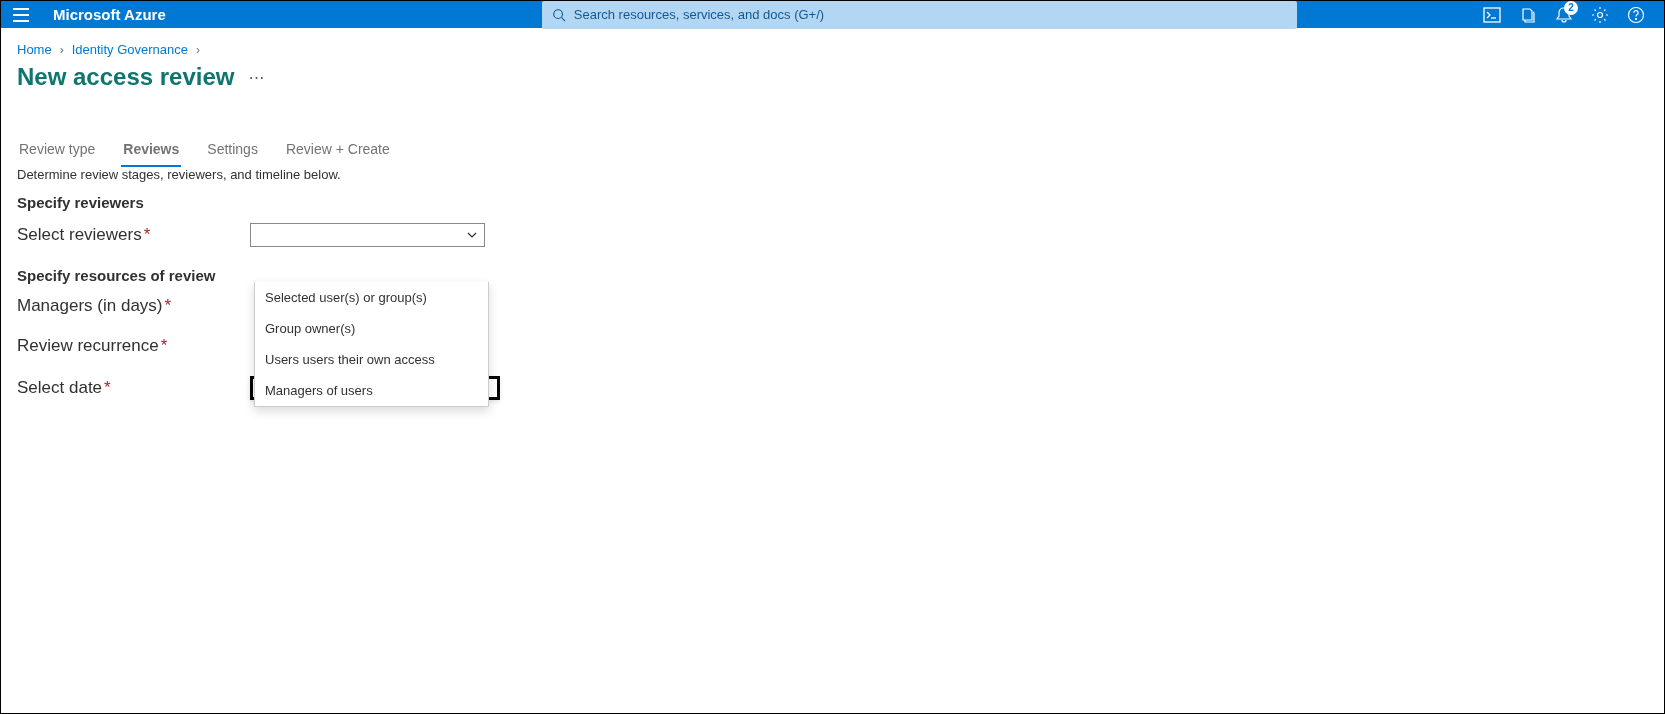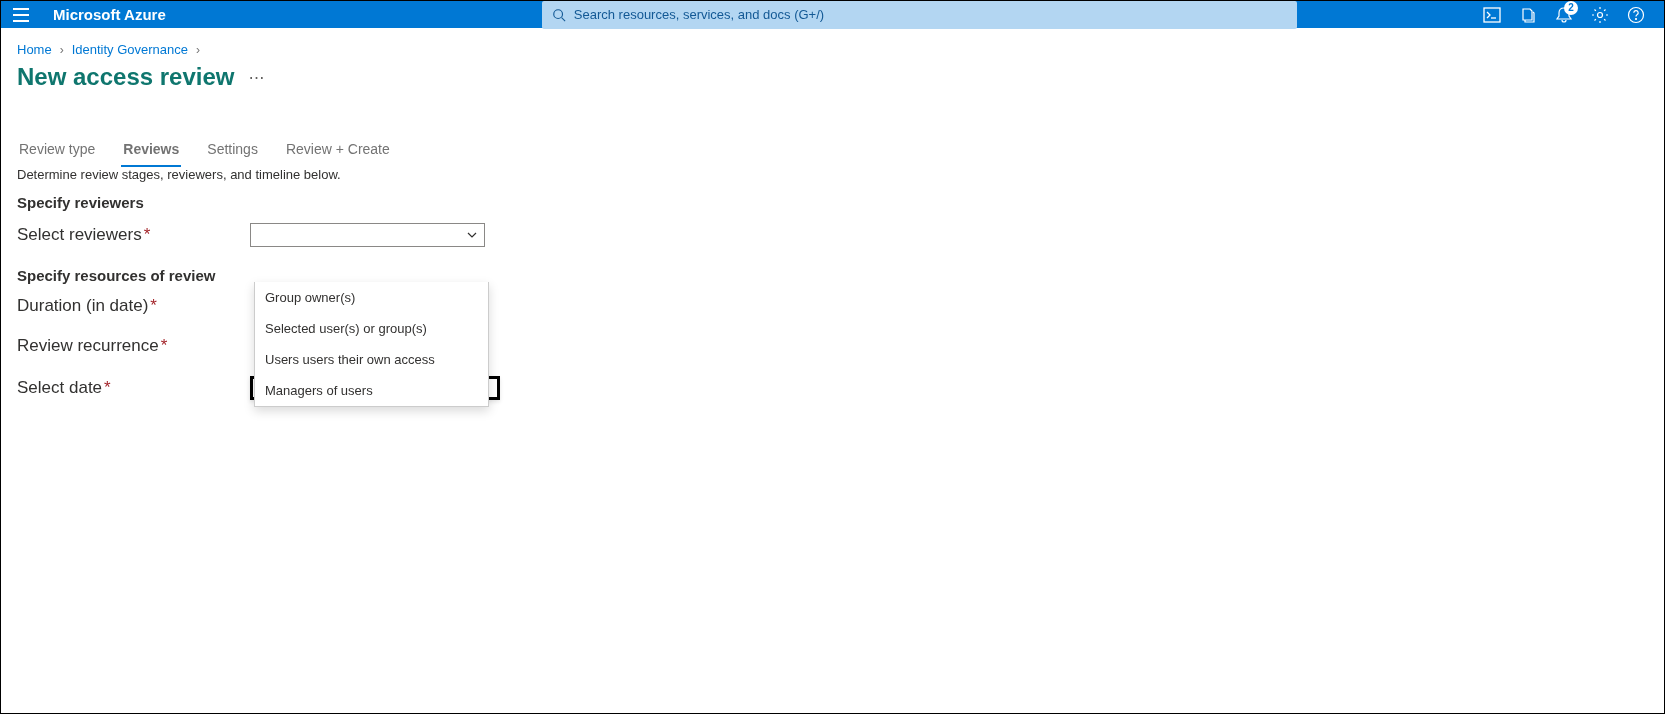--- a/index.html
+++ b/index.html
@@ -145,21 +145,21 @@
         <svg width="12" height="12" viewBox="0 0 12 12">
             <polyline points="2,4 6,8 10,4" stroke="#323130" stroke-width="1.2" fill="none"></polyline>
           </svg>
       </span>
     </div>
   </div>
 
   <div class="section-title">Specify resources of review</div>
 
   <div class="form-row">
-    <div class="form-label"><span>Duration (in date)</span><span class="req">*</span></div>
+    <div class="form-label"><span>Managers (in days)</span><span class="req">*</span></div>
   </div>
 
   <div class="form-row">
     <div class="form-label"><span>Review recurrence</span><span class="req">*</span></div>
   </div>
 
   <div class="form-row">
     <div class="form-label"><span>Select date</span><span class="req">*</span></div>
     <div class="date-input">
       <span>10/04/2021</span>
@@ -168,19 +168,19 @@
             <rect x="1.5" y="2.5" width="11" height="10" stroke="#605e5c" stroke-width="1" fill="none"></rect>
             <line x1="1.5" y1="5.5" x2="12.5" y2="5.5" stroke="#605e5c" stroke-width="1"></line>
             <line x1="4" y1="1" x2="4" y2="4" stroke="#605e5c" stroke-width="1"></line>
             <line x1="10" y1="1" x2="10" y2="4" stroke="#605e5c" stroke-width="1"></line>
           </svg>
       </span>
     </div>
   </div>
 
   <div class="dropdown">
+    <div class="dropdown-item">Selected user(s) or group(s)</div>
     <div class="dropdown-item">Group owner(s)</div>
-    <div class="dropdown-item">Selected user(s) or group(s)</div>
     <div class="dropdown-item">Users users their own access</div>
     <div class="dropdown-item">Managers of users</div>
   </div>
 
 </div>
 
 </body></html>

